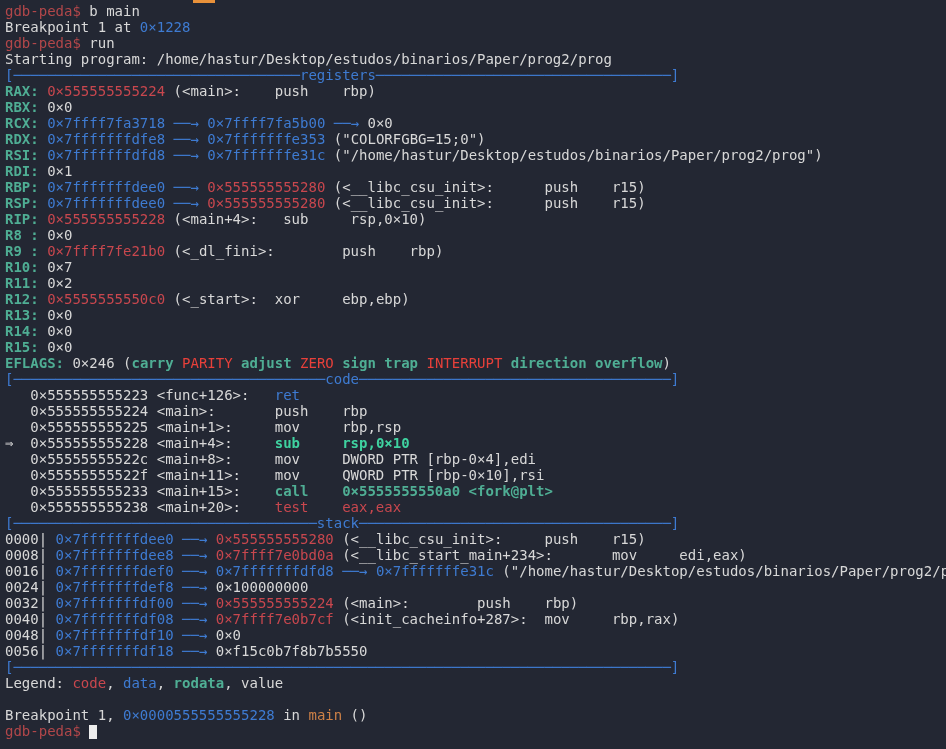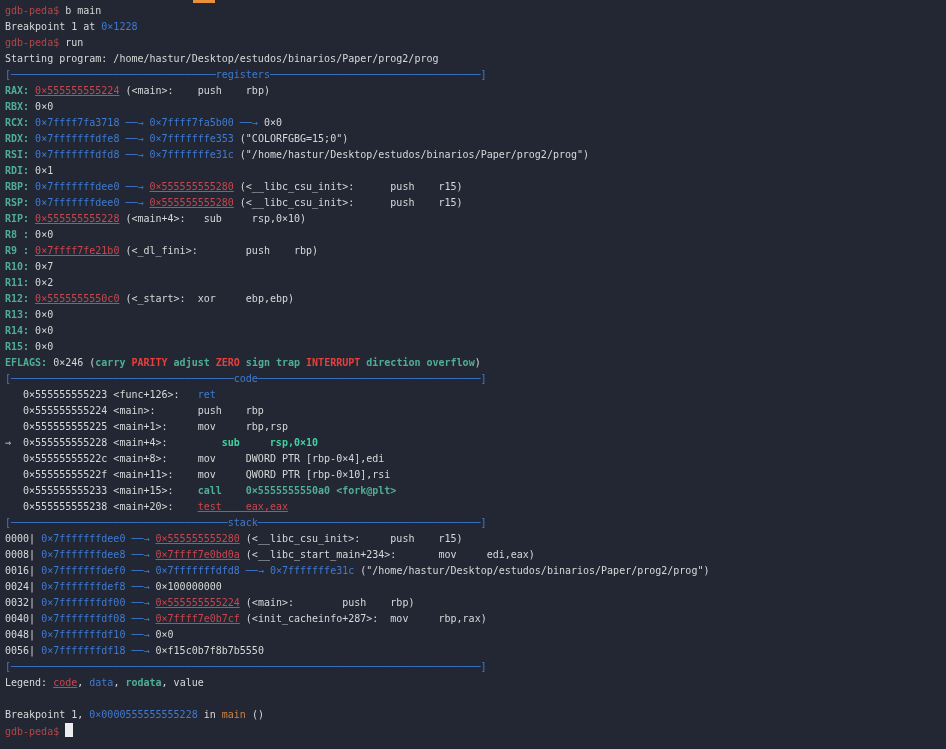--- a/index.html
+++ b/index.html
@@ -6,34 +6,34 @@
   body{
     width:946px;height:749px;
     background:var(--bg,#232733);
     overflow:hidden;
     position:relative;
   }
   #terminal{
     margin:0;
     padding:3px 8px 0 5px;
     font-family:"DejaVu Sans Mono","Liberation Mono",monospace;
-    font-size:10px;
+    font-size:14px;
     line-height:16px;
     white-space:pre;
     letter-spacing:0;
   }
   .line{height:16px;}
   .c-w{color:var(--fg);}
   .c-p{color:var(--prompt);}
-  .c-r{color:var(--red);text-decoration:underline;}
+  .c-r{color:var(--red);}
   .c-b{color:var(--blue);}
   .c-t{color:var(--teal);font-weight:bold;}
   .c-o{color:var(--orange);}
-  .c-R{color:var(--boldred);font-weight:bold;}
-  .c-T{color:var(--boldteal);font-weight:bold;margin-left:24px;}
+  .c-R{color:var(--boldred);font-weight:normal;}
+  .c-T{color:var(--boldteal);font-weight:bold;}
   .c-cur{
     display:inline-block;width:8px;height:14px;
     background:var(--cursor);vertical-align:text-bottom;
   }
   #top-artifact{
     position:absolute;top:0;height:3px;width:22px;
     background:var(--orange-bright,#e8913a);
   }
 </style>
 </head>

